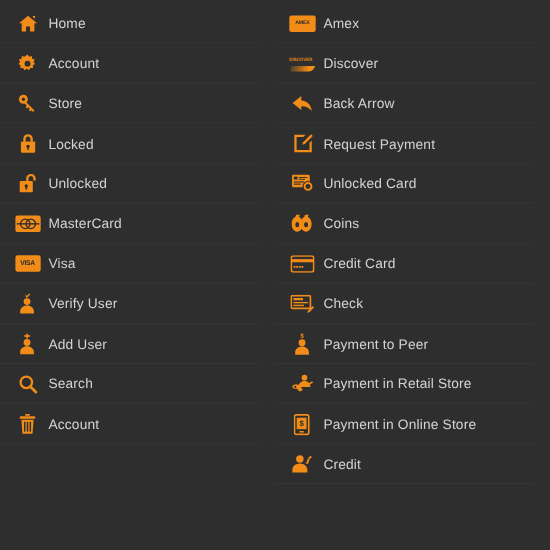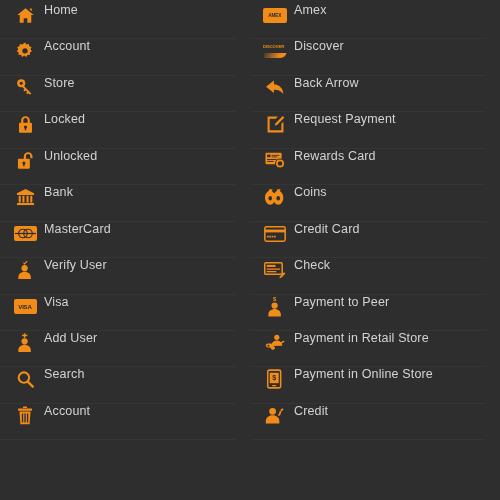--- a/index.html
+++ b/index.html
@@ -24,20 +24,21 @@
   .column {
     width: 250px;
     height: 500px;
     box-sizing: border-box;
     padding-top: 3px;
   }
   .row {
     position: relative;
     height: 36.45px;
     display: flex;
+    align-items: center;
     box-sizing: border-box;
   }
   .row::after {
     content: "";
     position: absolute;
     left: 0;
     right: 12px;
     bottom: 0;
     height: 1px;
     background: #353535;
@@ -158,65 +159,52 @@
         <svg width="17" height="19" viewBox="0 0 22 24" fill="#f28c18">
           <path d="M14.4 1.2c-3.3 0-5.6 2.3-5.6 5.3V10h2.8V6.5c0-1.7 1.2-2.8 2.8-2.8s2.8 1.1 2.8 2.8V9h2.8V6.5c0-3-2.3-5.3-5.6-5.3z"></path>
           <rect x="1.2" y="9.6" width="15.4" height="13.2" rx="1.3"></rect>
           <circle cx="8.9" cy="15.3" r="2.0" fill="#2e2e2e"></circle>
           <rect x="8.0" y="15.3" width="1.8" height="4.2" fill="#2e2e2e"></rect>
         </svg>
       </div>
       <div class="label">Unlocked</div>
     </div>
 
-    <div class="row">
-      <div class="icon-box">
-        <svg width="19" height="18" viewBox="0 0 24 22" fill="#f28c18">
-          <path d="M12 0.8L1.2 6.4v2.0h21.6v-2z"></path>
-          <rect x="3.4" y="9.4" width="2.6" height="8.6"></rect>
-          <rect x="8.1" y="9.4" width="2.6" height="8.6"></rect>
-          <rect x="13.3" y="9.4" width="2.6" height="8.6"></rect>
-          <rect x="18.0" y="9.4" width="2.6" height="8.6"></rect>
-          <rect x="1.2" y="18.6" width="21.6" height="2.6"></rect>
-        </svg>
-      </div>
-      <div class="label">Bank</div>
-    </div>
 
     <div class="row">
       <div class="icon-box">
         <div class="brand-card" style="width:23px;height:15px;">
           <svg width="21" height="13" viewBox="0 0 42 26">
             <circle cx="16" cy="13" r="8.6" fill="none" stroke="#2b2b2b" stroke-width="2.2"></circle>
             <circle cx="26" cy="13" r="8.6" fill="none" stroke="#2b2b2b" stroke-width="2.2"></circle>
             <rect x="0" y="11.8" width="42" height="2.4" fill="#2b2b2b"></rect>
           </svg>
         </div>
       </div>
       <div class="label">MasterCard</div>
     </div>
 
     <div class="row">
       <div class="icon-box">
+        <div class="brand-card visa-card" style="width:23px;height:15px;">
+          <span class="bt" style="font-size:6.5px;letter-spacing:-0.3px;">VISA</span>
+        </div>
+      </div>
+      <div class="label">Visa</div>
+    </div>
+
+    <div class="row">
+      <div class="icon-box">
         <svg width="16" height="20" viewBox="0 0 20 25" fill="#f28c18">
           <path d="M6.9 1.4l1.8 2.6 3.6-3.0.9 1.0-4.3 4.3z"></path>
           <circle cx="9.5" cy="10.2" r="3.9"></circle>
           <path d="M9.5 14.6c-4.4 0-7.8 2.9-7.8 6.6v2.6h15.6v-2.6c0-3.7-3.4-6.6-7.8-6.6z"></path>
         </svg>
       </div>
       <div class="label">Verify User</div>
-    </div>
-
-    <div class="row">
-      <div class="icon-box">
-        <div class="brand-card visa-card" style="width:23px;height:15px;">
-          <span class="bt" style="font-size:6.5px;letter-spacing:-0.3px;">VISA</span>
-        </div>
-      </div>
-      <div class="label">Visa</div>
     </div>
 
     <div class="row">
       <div class="icon-box">
         <svg width="16" height="20" viewBox="0 0 20 25" fill="#f28c18">
           <rect x="8.6" y="0.4" width="1.9" height="5.5"></rect>
           <rect x="6.3" y="2.1" width="6.6" height="1.9"></rect>
           <circle cx="9.5" cy="10.4" r="3.9"></circle>
           <path d="M9.5 14.8c-4.4 0-7.8 2.9-7.8 6.6v2.4h15.6v-2.4c0-3.7-3.4-6.6-7.8-6.6z"></path>
         </svg>
@@ -297,21 +285,21 @@
           <rect x="0.6" y="1.0" width="20.0" height="14.0" rx="1.4"></rect>
           <rect x="2.6" y="3.2" width="4.2" height="3.2" fill="#2e2e2e"></rect>
           <rect x="8.2" y="3.6" width="9.6" height="1.0" fill="#2e2e2e"></rect>
           <rect x="8.2" y="5.6" width="7.0" height="1.0" fill="#2e2e2e"></rect>
           <rect x="2.6" y="8.6" width="11.6" height="1.2" fill="#2e2e2e"></rect>
           <rect x="2.6" y="11.0" width="8.0" height="1.2" fill="#2e2e2e"></rect>
           <circle cx="18.6" cy="14.2" r="5.6" fill="#f28c18" stroke="#2e2e2e" stroke-width="1.3"></circle>
           <circle cx="18.6" cy="14.2" r="2.8" fill="#2e2e2e"></circle>
         </svg>
       </div>
-      <div class="label">Rewards Card</div>
+      <div class="label">Unlocked Card</div>
     </div>
 
     <div class="row">
       <div class="icon-box">
         <svg width="20" height="18" viewBox="0 0 26 22" fill="#f28c18">
           <path d="M5.6 0.8h4.4l-1.2 2.4 1.2 1.0c2.4 2.0 3.4 4.6 3.4 7.4 0 5.2-2.8 9.4-6.6 9.4S0 16.8 0 11.6c0-2.8 1.0-5.4 3.4-7.4l1.2-1z"></path>
           <ellipse cx="6.8" cy="12.6" rx="2.3" ry="3.0" fill="#2e2e2e"></ellipse>
           <path d="M16.0 0.8h4.4l-1.2 2.4 1.2 1.0c2.4 2.0 3.4 4.6 3.4 7.4 0 5.2-2.8 9.4-6.6 9.4s-6.6-4.2-6.6-9.4c0-2.8 1.0-5.4 3.4-7.4l1.2-1z"></path>
           <ellipse cx="17.2" cy="12.6" rx="2.3" ry="3.0" fill="#2e2e2e"></ellipse>
         </svg>

